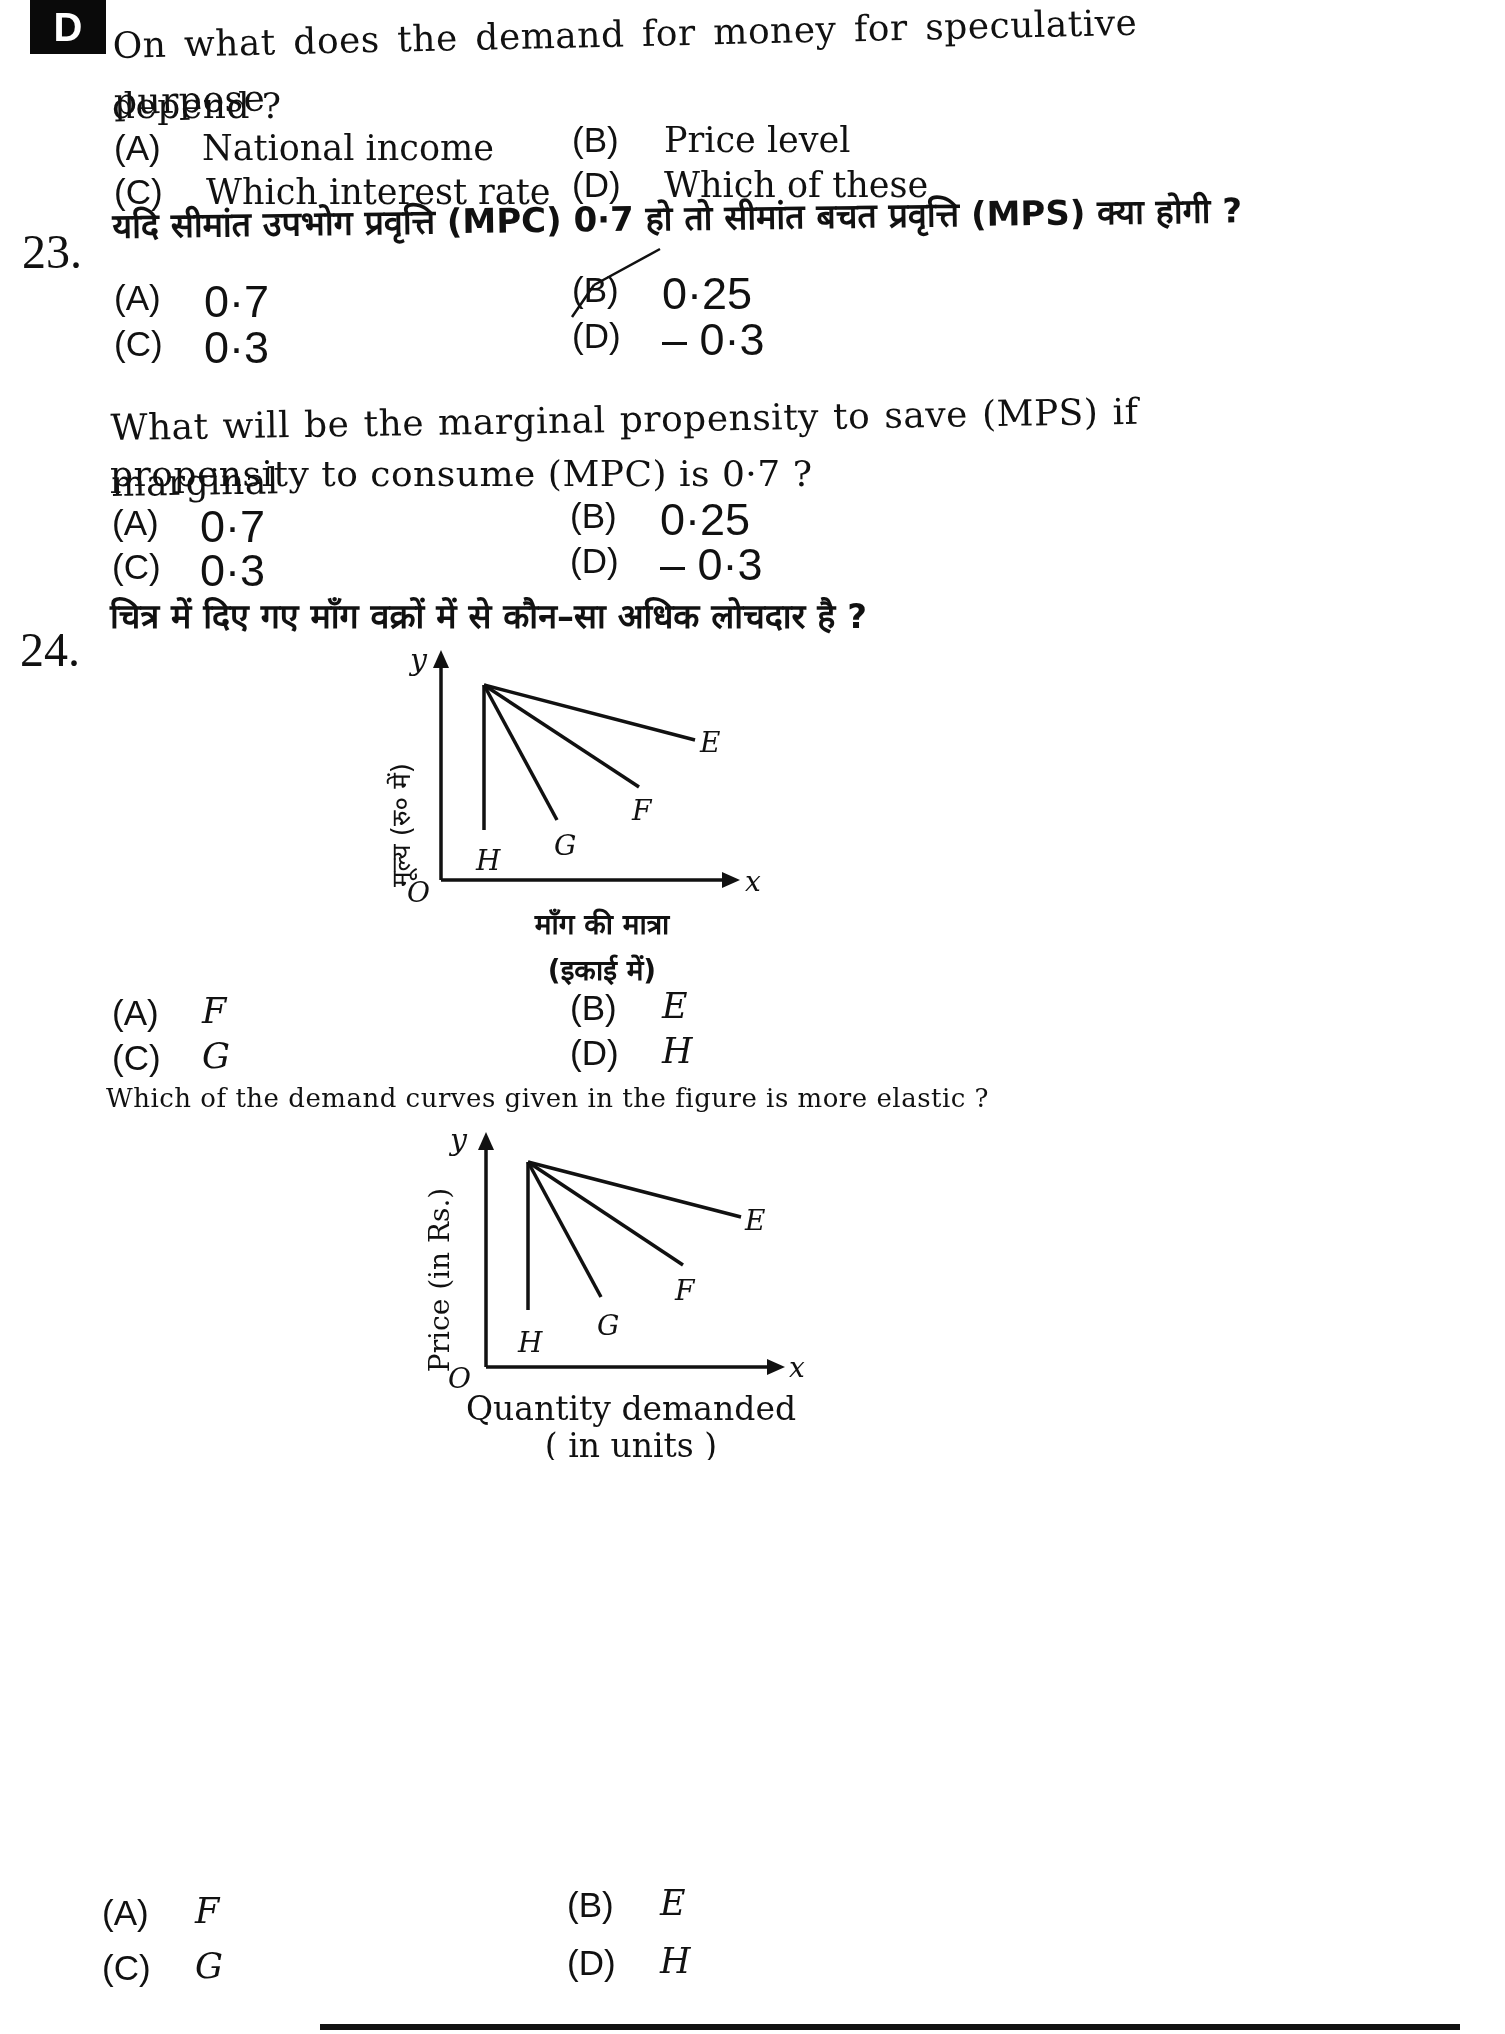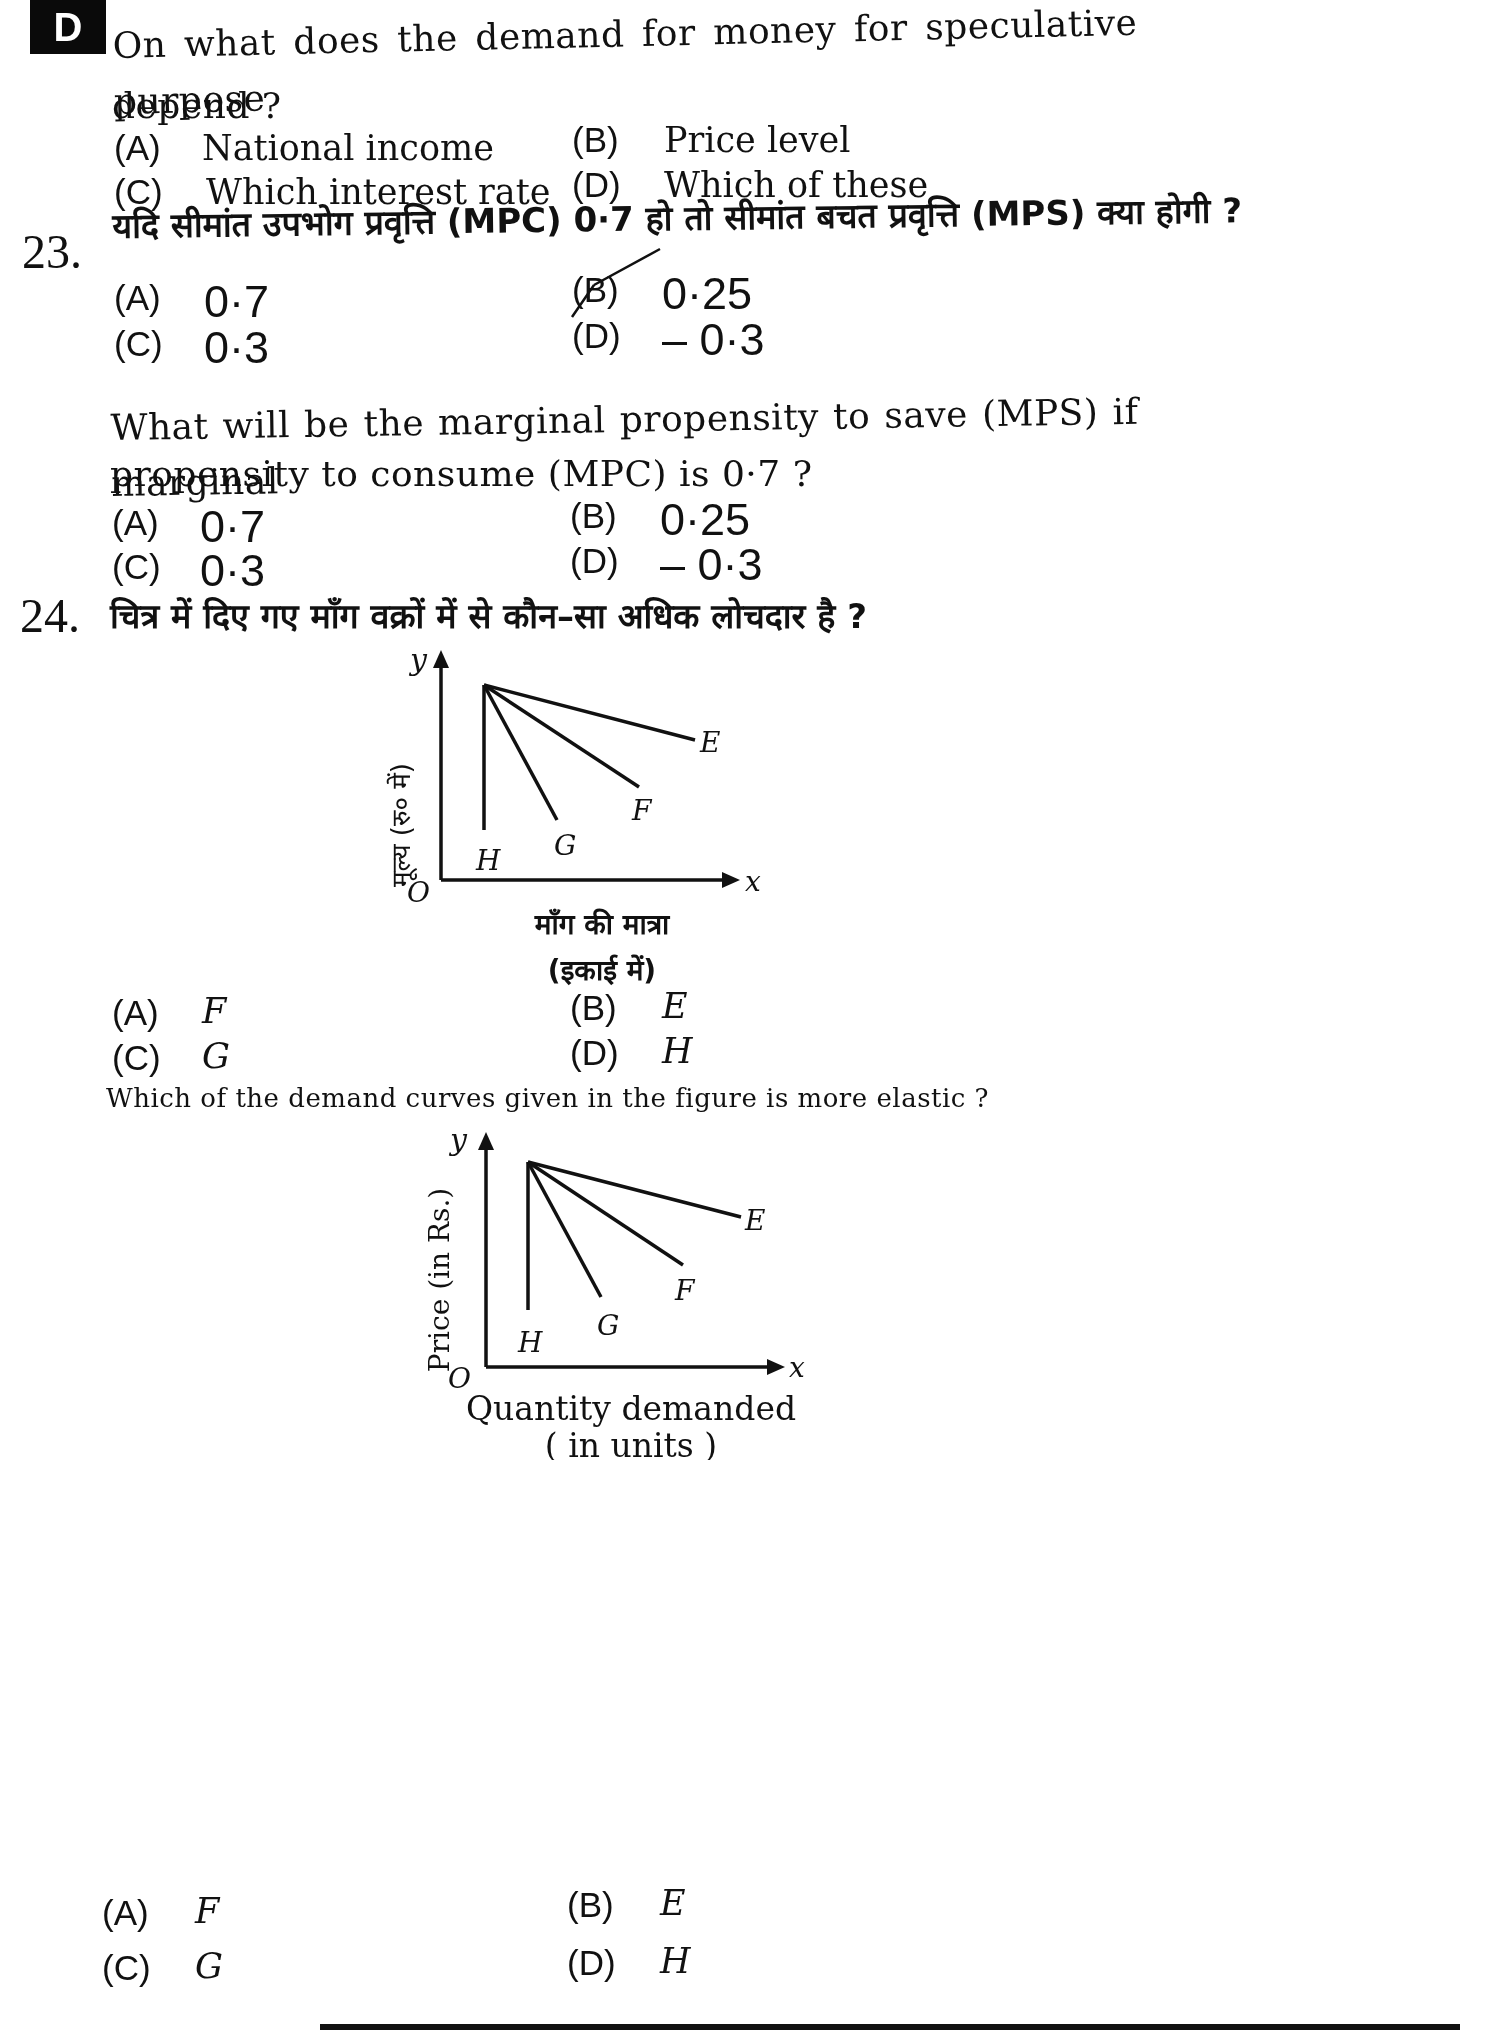--- a/index.html
+++ b/index.html
@@ -88,21 +88,21 @@
 </div>
 <div class="abs" style="left:112px; top:547px;">
   <span class="opt-label">(C)</span>
   <span class="opt-val" style="position:absolute; left:88px; top:-2px; white-space:nowrap;">0·3</span>
 </div>
 <div class="abs" style="left:570px; top:541px;">
   <span class="opt-label">(D)</span>
   <span class="opt-val" style="position:absolute; left:90px; top:-2px; white-space:nowrap;">– 0·3</span>
 </div>
 
-<div class="abs qnum" style="left:20px; top:588px;">24.</div>
+<div class="abs qnum" style="left:20px; top:622px;">24.</div>
 <div class="abs q-hi" style="left:110px; top:592px; white-space:nowrap; font-weight:bold;">चित्र में दिए गए माँग वक्रों में से कौन–सा अधिक लोचदार है ?</div>
 
 <svg class="chart-svg" style="left:370px; top:640px;" width="440" height="350">
   <text x="40" y="30" font-family="DejaVu Serif, serif" font-style="italic" font-size="30">y</text>
   <line x1="71" y1="240" x2="71" y2="20" stroke="#111" stroke-width="3.5"></line>
   <polygon points="71,10 63,28 79,28" fill="#111"></polygon>
   <line x1="71" y1="240" x2="358" y2="240" stroke="#111" stroke-width="3.5"></line>
   <polygon points="370,240 352,232 352,248" fill="#111"></polygon>
   <text x="375" y="251" font-family="DejaVu Serif, serif" font-style="italic" font-size="28">x</text>
   <text x="37" y="262" font-family="DejaVu Serif, serif" font-style="italic" font-size="28">O</text>

